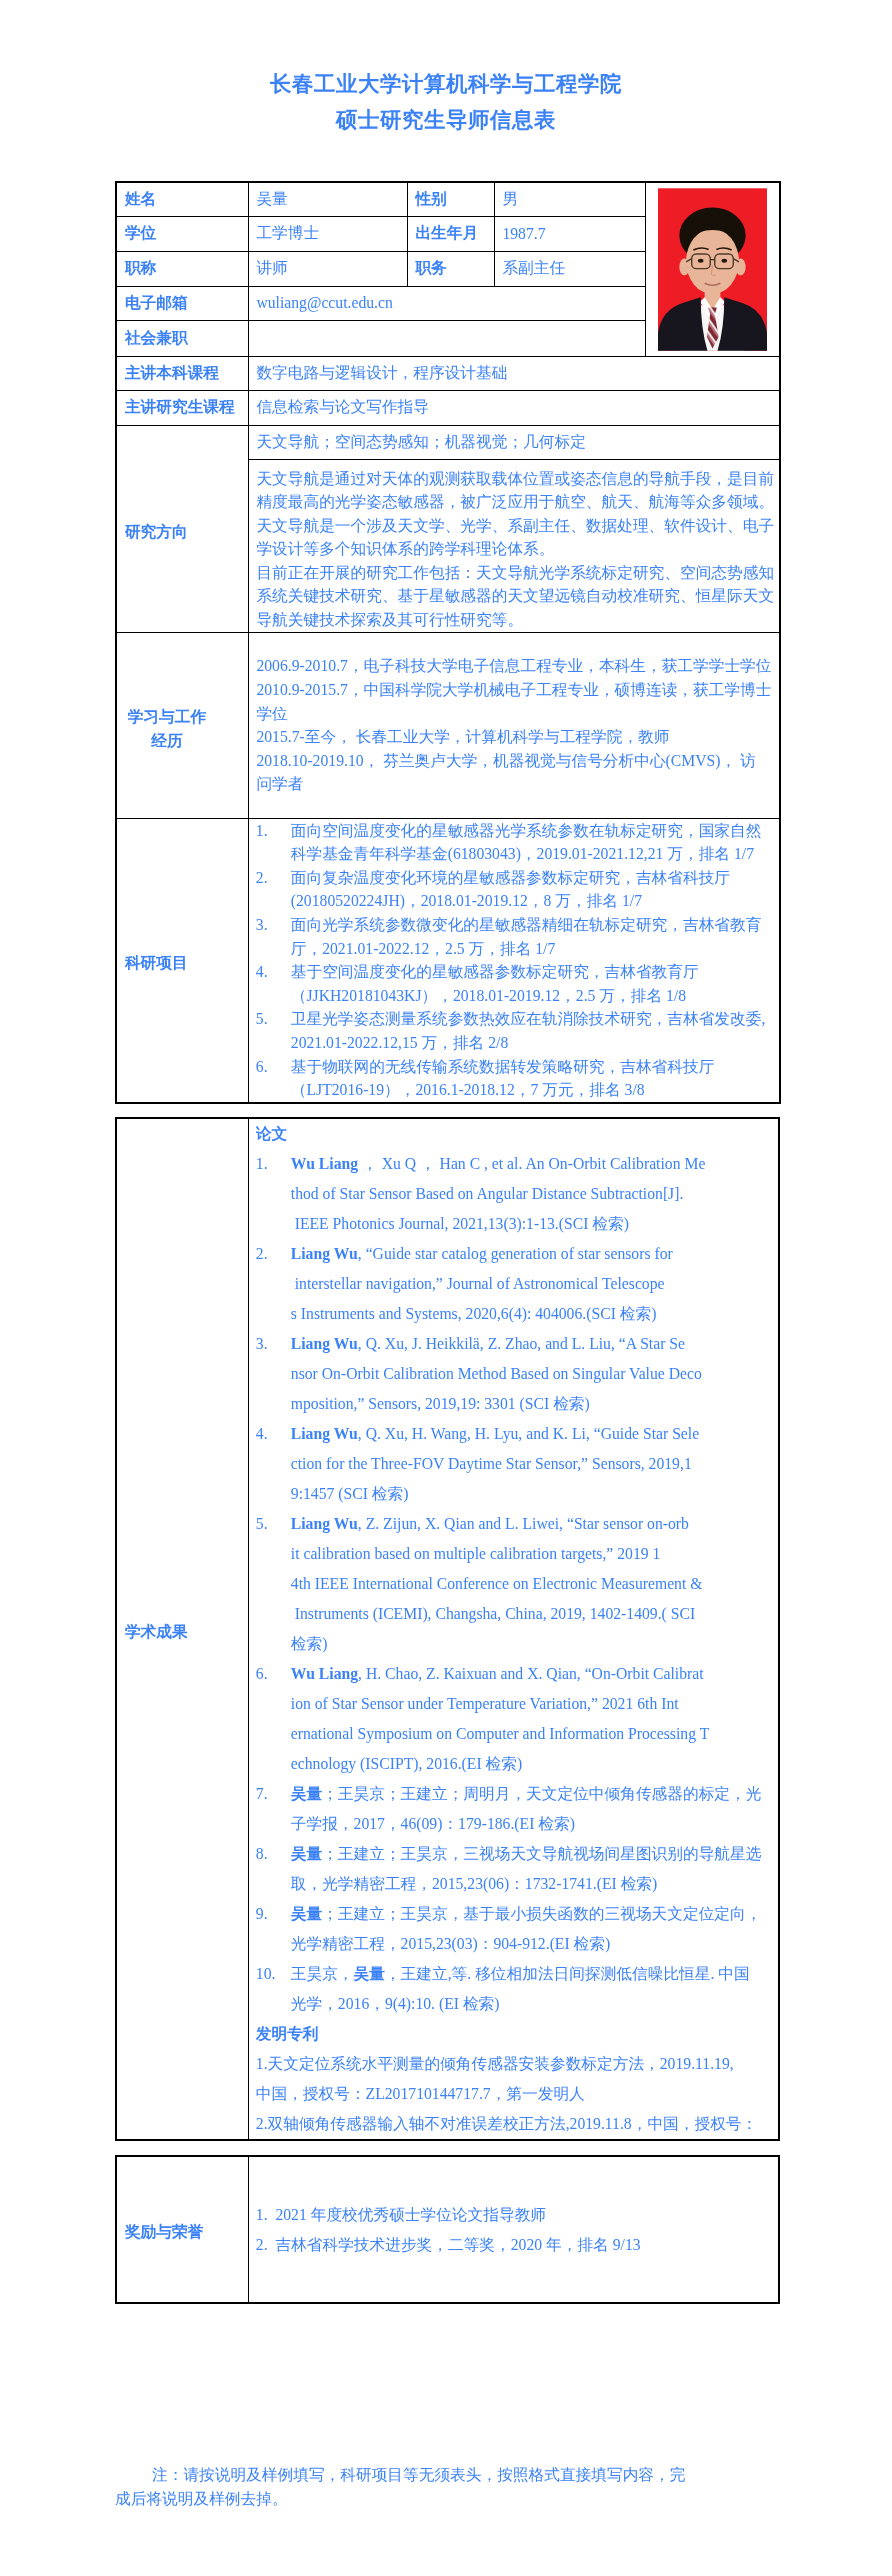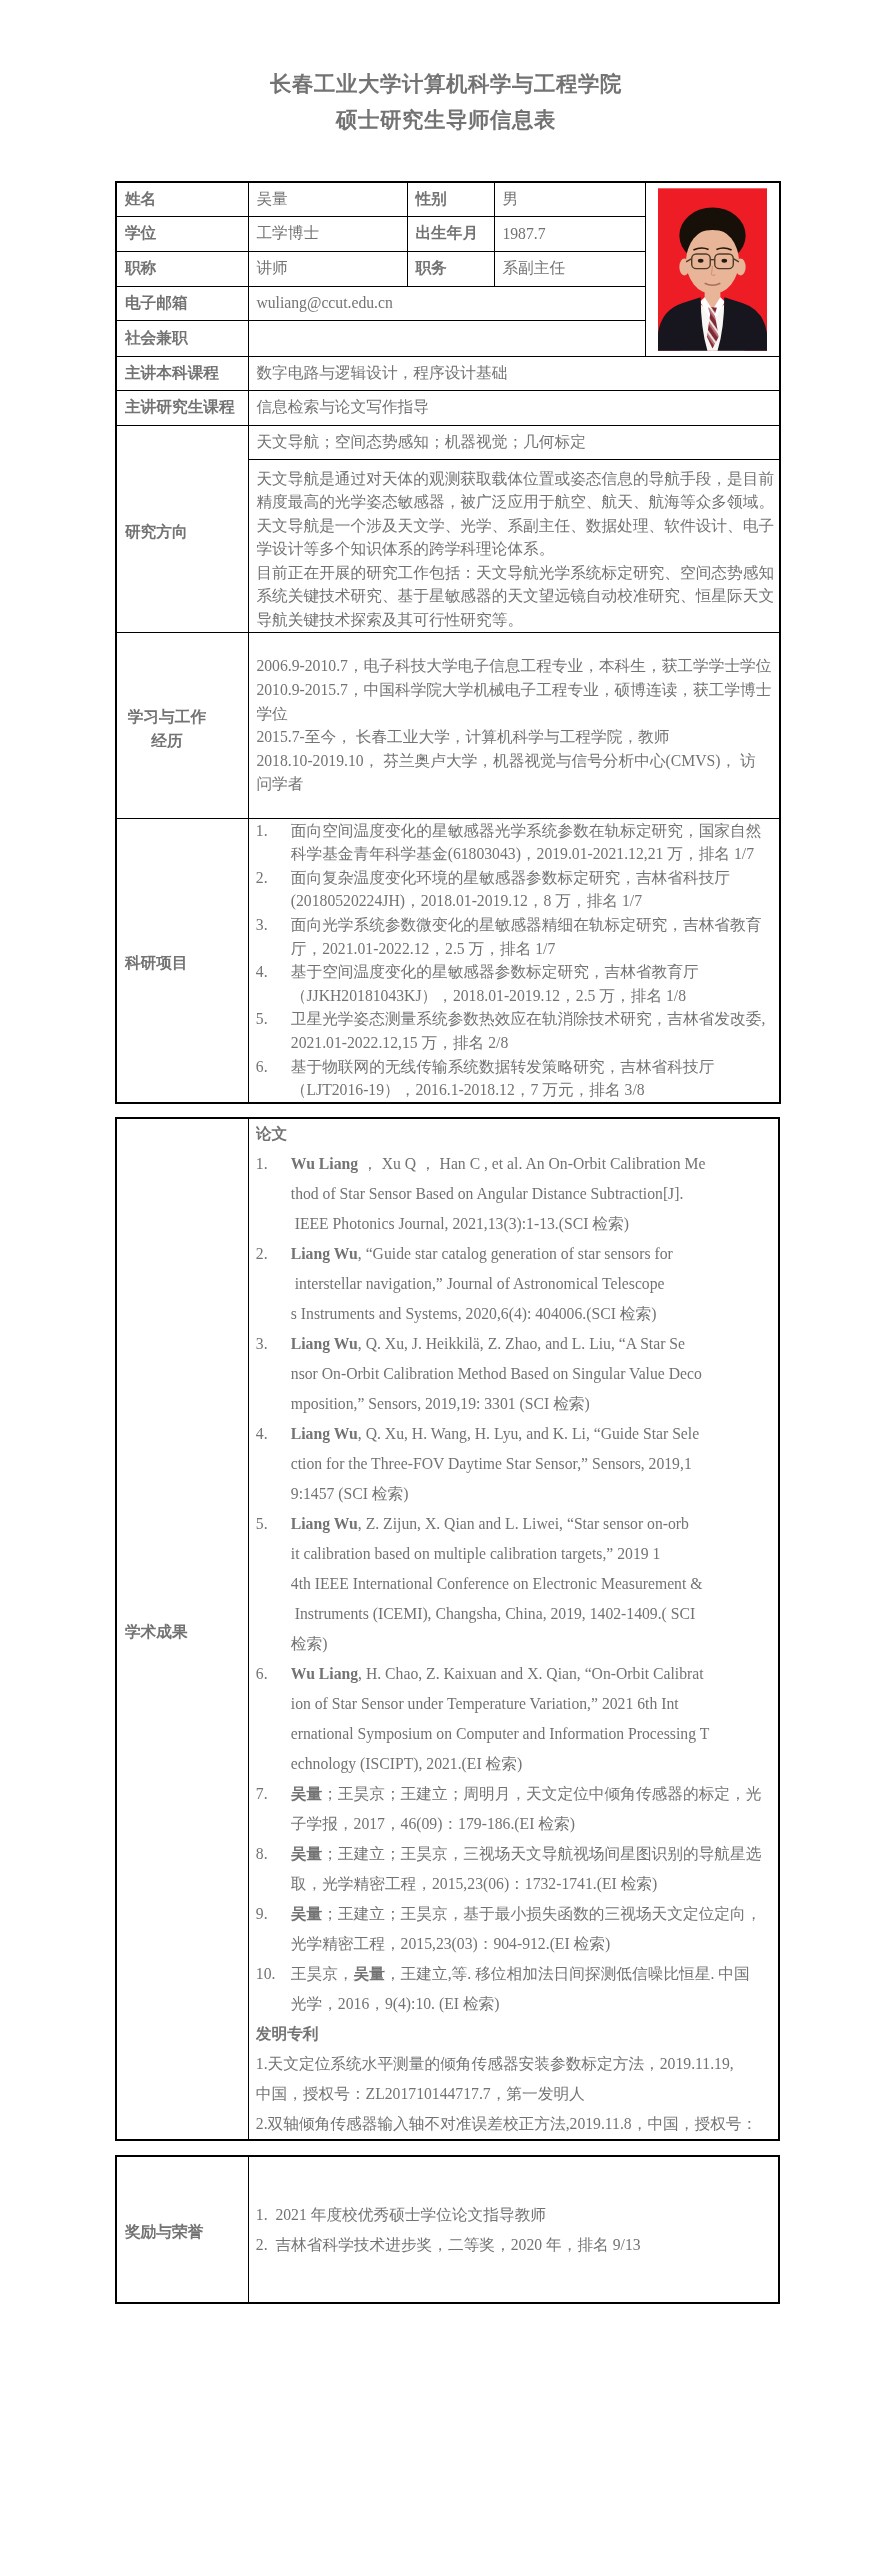--- a/index.html
+++ b/index.html
@@ -1,20 +1,20 @@
 <!DOCTYPE html>
 <html style="--photo-bg: #ee1c25; --photo-suit: #17161e; --photo-shirt: #f7f6f4; --photo-tie: #7e2a33; --photo-tie_stripe: #c9717c; --photo-skin: #e9b598; --photo-hair: #171008;font-size:9px"><head>
 <meta charset="utf-8">
 <style>
   * { margin:0; padding:0; box-sizing:border-box; }
   html,body { background:#ffffff; }
   .page {
     position:relative; width:892px; height:2576px; background:#fff;
     font-family:"Liberation Serif","DejaVu Serif",serif;
-    color:#737373; font-size:15.7px;
+    color:#3b82f6; font-size:15.7px;
   }
   .title { position:absolute; left:0; width:100%; text-align:center;
     font-weight:bold; font-size:21.4px; line-height:25px; letter-spacing:0.6px; }
   .title1 { top:72px; }
   .title2 { top:108px; }
 
   table.doc { position:absolute; border-collapse:collapse; table-layout:fixed;
     border:2.2px solid #000; }
   table.doc td { border:1.1px solid #000; vertical-align:middle;
     padding:0 3.4px 0 7.9px; overflow:hidden; }
@@ -246,21 +246,21 @@
                 <div class="ln">it calibration based on multiple calibration targets,” 2019 1</div>
                 <div class="ln">4th IEEE International Conference on Electronic Measurement &amp;</div>
                 <div class="ln"> Instruments (ICEMI), Changsha, China, 2019, 1402-1409.( SCI</div>
                 <div class="ln">检索)</div>
               </div>
               <div class="blk item">
                 <span class="num">6.</span>
                 <div class="ln"><b>Wu Liang</b><span>, H. Chao, Z. Kaixuan and X. Qian, “On-Orbit Calibrat</span></div>
                 <div class="ln">ion of Star Sensor under Temperature Variation,” 2021 6th Int</div>
                 <div class="ln">ernational Symposium on Computer and Information Processing T</div>
-                <div class="ln">echnology (ISCIPT), 2021.(EI 检索)</div>
+                <div class="ln">echnology (ISCIPT), 2016.(EI 检索)</div>
               </div>
               <div class="blk item">
                 <span class="num">7.</span>
                 <div class="ln"><b>吴量</b><span>；王昊京；王建立；周明月，天文定位中倾角传感器的标定，光</span></div>
                 <div class="ln">子学报，2017，46(09)：179-186.(EI 检索)</div>
               </div>
               <div class="blk item">
                 <span class="num">8.</span>
                 <div class="ln"><b>吴量</b><span>；王建立；王昊京，三视场天文导航视场间星图识别的导航星选</span></div>
                 <div class="ln">取，光学精密工程，2015,23(06)：1732-1741.(EI 检索)</div>
@@ -300,15 +300,19 @@
       <td class="top pad0" style="padding-left:7.3px">
         <div class="cellbody lh54">
               <div class="ln">1.  2021 年度校优秀硕士学位论文指导教师</div>
               <div class="ln">2.  吉林省科学技术进步奖，二等奖，2020 年，排名 9/13</div>
             </div>
       </td>
     </tr>
   </tbody>
     </table>
 
+  <div class="note lh42">
+      <div class="ln">注：请按说明及样例填写，科研项目等无须表头，按照格式直接填写内容，完</div>
+      <div class="ln">成后将说明及样例去掉。</div>
+    </div>
 
 </div>
 
 
 </body></html>

